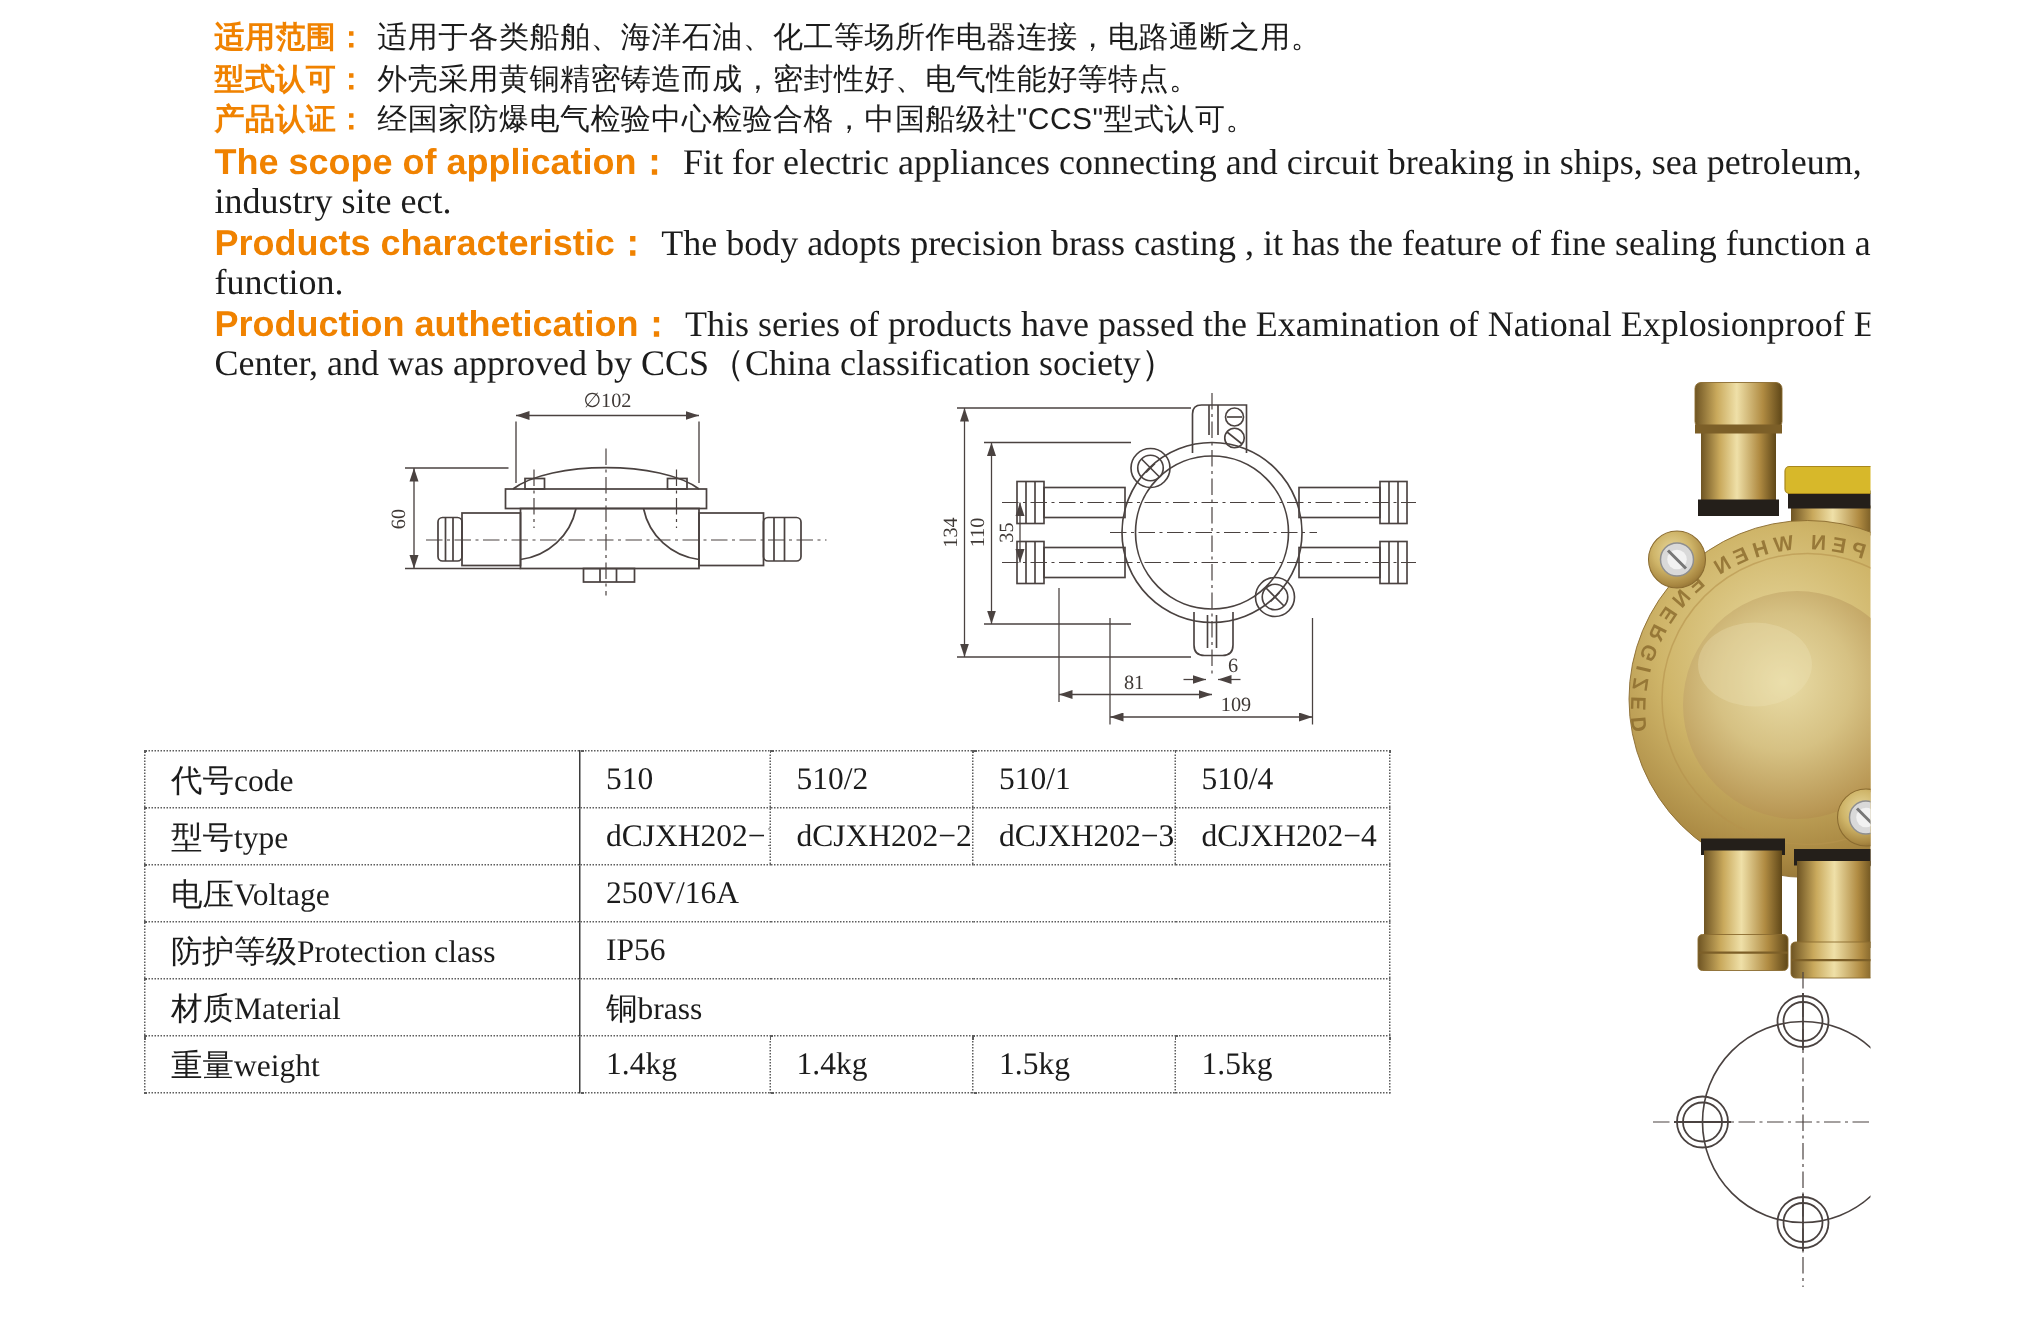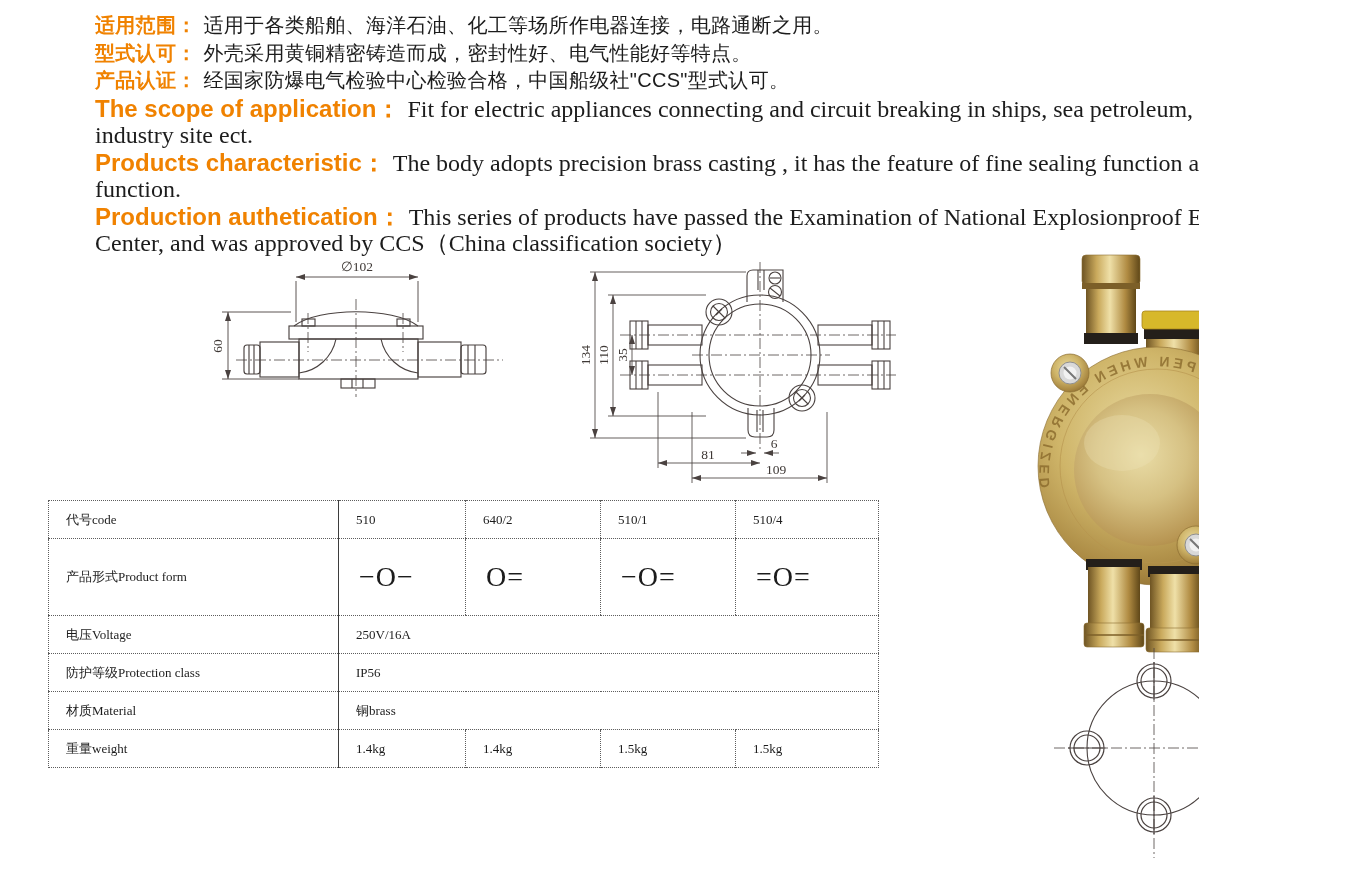--- a/index.html
+++ b/index.html
@@ -1,30 +1,30 @@
 <!DOCTYPE html>
 <html><head>
 <meta charset="utf-8">
 <style>
   html,body{margin:0;padding:0;background:#fff;}
   .page{position:relative;width:1199px;height:893px;background:#ffffff;overflow:hidden;
-        font-family:"Liberation Serif",serif;color:#1c1c1c;}
+        font-family:"Liberation Serif",serif;color:#1c1c1c;margin-left:48px;}
   
   .intro{position:absolute;left:95px;top:12px;width:1256px;}
   .cn-line{font-family:"Liberation Sans",sans-serif;font-size:20px;line-height:27.5px;letter-spacing:.3px;}
   .lab{color:#f08200;font-weight:bold;font-family:"Liberation Sans",sans-serif;margin-right:7px;}
   .en-line{font-family:"Liberation Serif",serif;font-size:24px;line-height:26.5px;margin-top:1px;}
   .serif-val{font-family:"Liberation Serif",serif;font-weight:normal;font-size:19.5px;letter-spacing:0;}
   
   .draw{position:absolute;}
   svg text.dim{font-family:"Liberation Serif",serif;font-size:13.5px;fill:#3e3835;}
   
   .spec{position:absolute;left:48px;top:500px;border-collapse:collapse;table-layout:fixed;width:830px;
         border:1.3px dotted #5d5d5d;}
-  .spec td{border-bottom:1px dotted #5d5d5d;font-size:13px;padding:0 4px 0 17px;height:37px;
+  .spec td{border-bottom:1px dotted #5d5d5d;font-size:21px;padding:0 4px 0 17px;height:37px;
            vertical-align:middle;white-space:nowrap;overflow:hidden;}
   .spec tr:last-child td{border-bottom:none;}
   .spec td.lbl{border-right:1.6px solid #3d3d3d;}
   .spec td.val + td.val{border-left:1px dotted #5d5d5d;}
   .spec tr.form td{height:76px;}
   .spec td.sym{font-size:28px;letter-spacing:1px;padding-left:20px;}
 </style>
 </head>
 <body>
 
@@ -302,30 +302,30 @@
       <col style="width:290px">
         <col style="width:127px">
         <col style="width:135px">
         <col style="width:135px">
         <col style="width:143px">
     </colgroup>
     <tbody>
       <tr>
         <td class="lbl">代号code</td>
         <td class="val">510</td>
-        <td class="val">640/2</td>
+        <td class="val">510/2</td>
         <td class="val">510/1</td>
         <td class="val">510/4</td>
       </tr>
-      <tr class="form">
-        <td class="lbl">产品形式Product form</td>
-        <td class="val sym">−O−</td>
-        <td class="val sym">O=</td>
-        <td class="val sym">−O=</td>
-        <td class="val sym">=O=</td>
+      <tr>
+        <td class="lbl">型号type</td>
+        <td class="val">dCJXH202−1</td>
+        <td class="val">dCJXH202−2</td>
+        <td class="val">dCJXH202−3</td>
+        <td class="val">dCJXH202−4</td>
       </tr>
       <tr>
         <td class="lbl">电压Voltage</td>
         <td class="val" colspan="4">250V/16A</td>
       </tr>
       <tr>
         <td class="lbl">防护等级Protection class</td>
         <td class="val" colspan="4">IP56</td>
       </tr>
       <tr>

